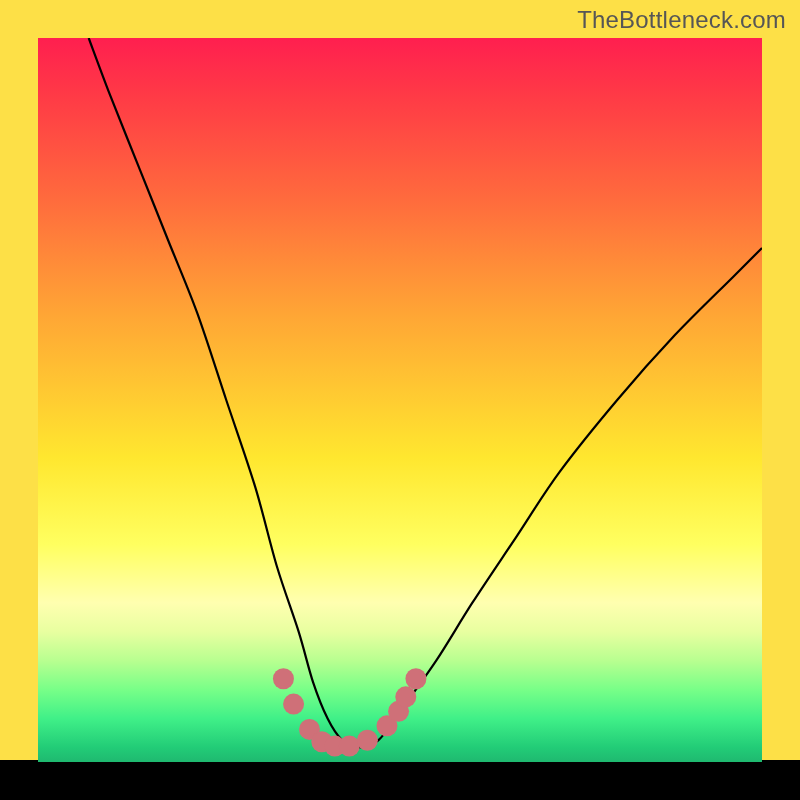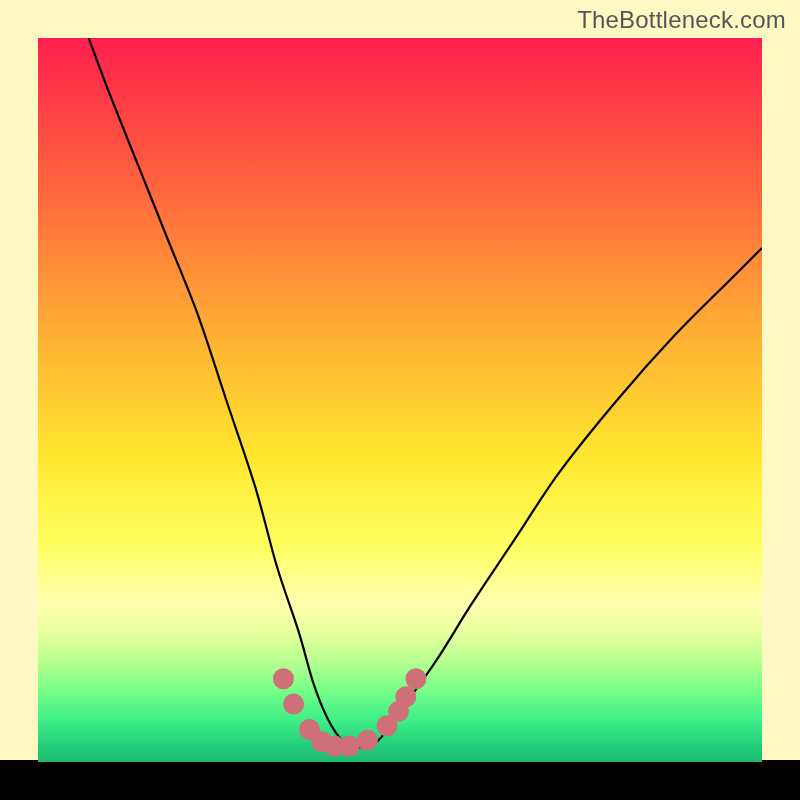--- a/index.html
+++ b/index.html
@@ -10,21 +10,21 @@
     background: #000;
     font-family: Arial, Helvetica, sans-serif;
     overflow: hidden;
   }
   .frame {
     position: absolute;
     top: 0;
     left: 0;
     width: 800px;
     height: 760px;
-    background: #fef9c3;
+    background: #fde047;
   }
   .plot-area {
     position: absolute;
     top: 38px;
     left: 38px;
     width: 724px;
     height: 724px;
     background: linear-gradient(to bottom,
       #ff1f4f 0%,
       #ff3a46 8%,

